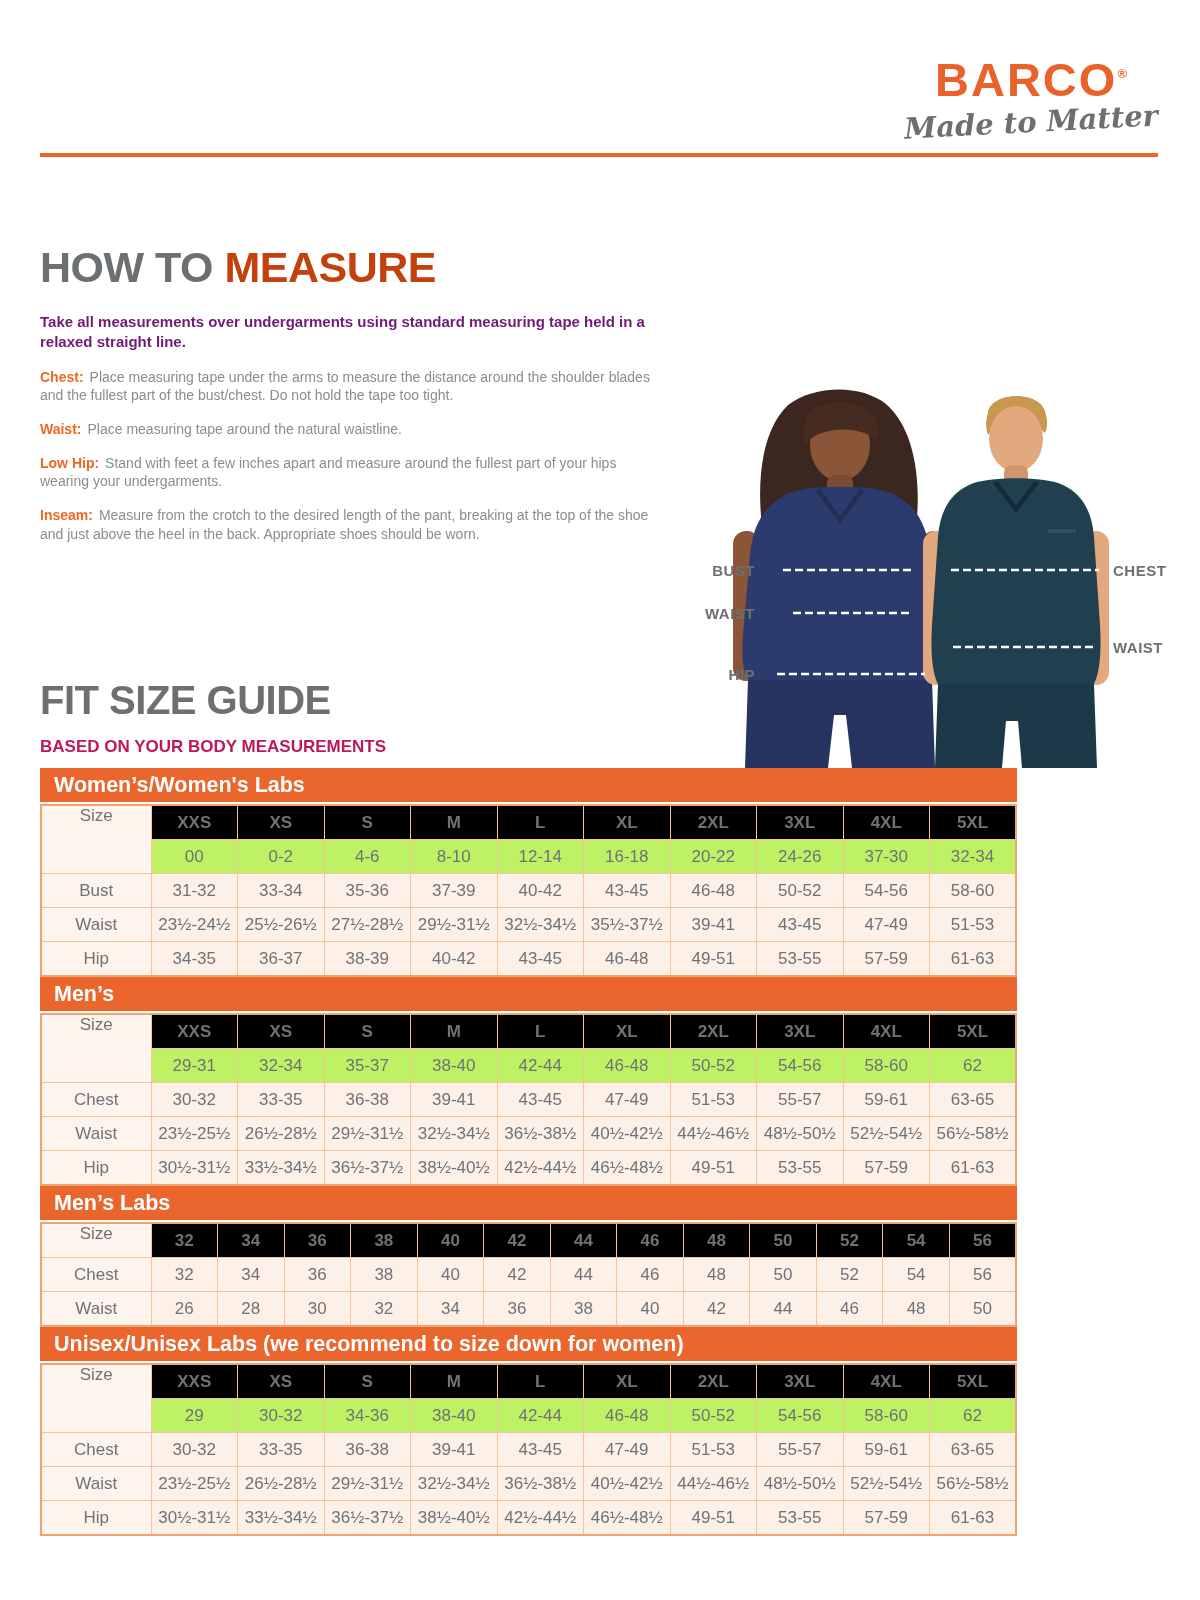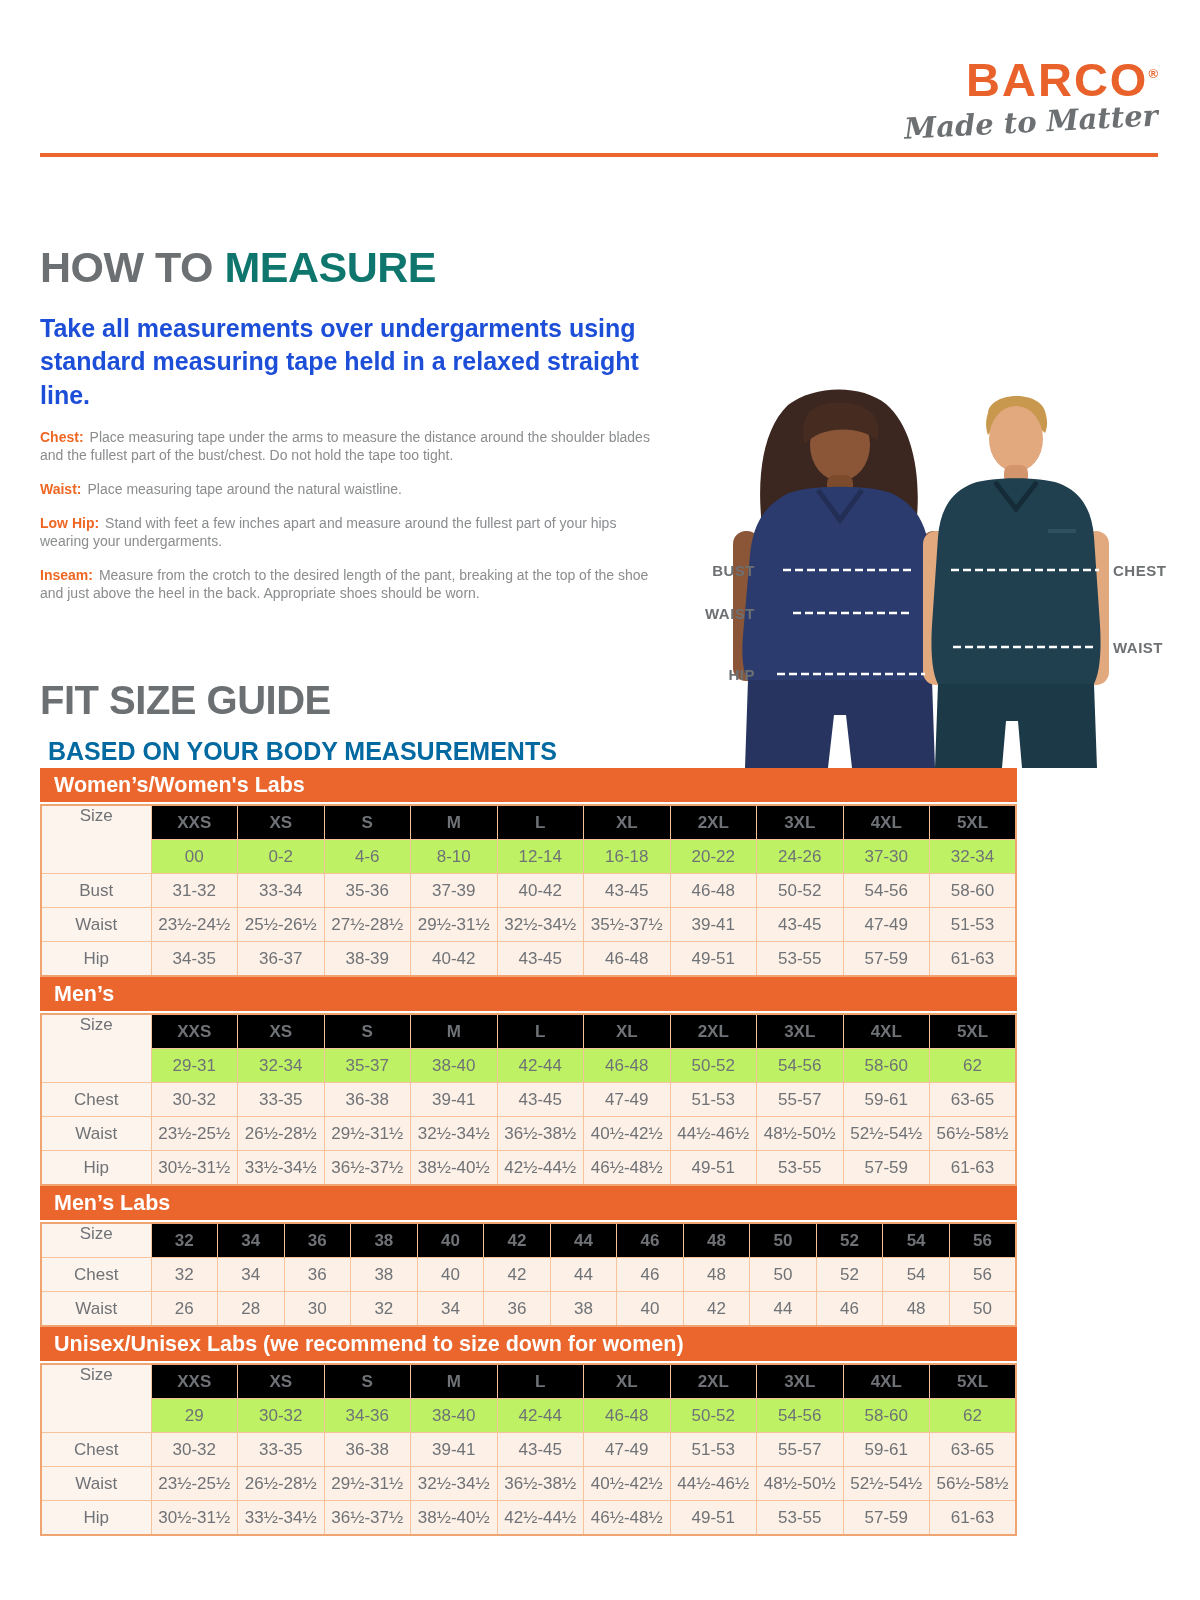--- a/index.html
+++ b/index.html
@@ -4,39 +4,39 @@
 <style>
   html,body{margin:0;padding:0;background:#ffffff;}
   #page{
     position:relative;width:1200px;height:1600px;overflow:hidden;background:#fff;
     font-family:"Liberation Sans", sans-serif;
   }
   
   .main-title{position:absolute;left:40px;top:52px;font-size:75px;color:#6c6f71;letter-spacing:-1px;white-space:nowrap;}
   .main-title .light{font-weight:400;}
   .main-title .heavy{font-weight:700;margin-left:16px;letter-spacing:0;}
-  .logo{position:absolute;right:42px;top:56px;text-align:right;}
+  .logo{position:absolute;right:42px;top:56px;text-align:center;}
   .logo .logo-text{font-size:47px;font-weight:700;color:#e9622b;letter-spacing:2px;line-height:1;}
   .logo .reg{font-size:13px;vertical-align:18px;letter-spacing:0;}
   .logo .tagline{font-family:"DejaVu Serif", serif;font-style:italic;font-weight:700;font-size:29px;color:#6d7072;transform:rotate(-3deg);margin-top:2px;}
   .header-rule{position:absolute;left:40px;top:153px;width:1118px;height:4px;background:#ea662d;}
   
   .measure-section{position:absolute;left:40px;top:243px;width:628px;}
   .measure-section h2{margin:0 0 20px 0;font-size:43px;font-weight:700;color:#6d7072;letter-spacing:-0.5px;}
-  .measure-section h2 .orange{color:#0f766e;}
-  .measure-intro{font-size:25px;font-weight:700;color:#1d4ed8;line-height:1.33;margin:0 0 16px 0;}
+  .measure-section h2 .orange{color:#c2410c;}
+  .measure-intro{font-size:15px;font-weight:700;color:#701a75;line-height:1.33;margin:0 0 16px 0;}
   .measure-step{font-size:14px;color:#8a8c8e;line-height:1.33;margin:0 0 15px 0;}
   .step-label{color:#ee6723;font-weight:700;margin-right:6px;}
   
   .models{position:absolute;left:655px;top:383px;width:520px;height:385px;}
   .fig-label{position:absolute;font-size:15px;font-weight:700;color:#6d7072;letter-spacing:0.5px;}
   .fig-label.left{width:72px;text-align:right;}
   
   .guide-heading{position:absolute;left:40px;top:678px;font-size:40px;font-weight:700;color:#6d7072;letter-spacing:-0.5px;}
-  .guide-subheading{position:absolute;left:48px;top:737px;font-size:25px;font-weight:700;color:#0369a1;}
+  .guide-subheading{position:absolute;left:40px;top:737px;font-size:17px;font-weight:700;color:#be185d;}
   #size-tables{position:absolute;left:40px;top:768px;width:977px;}
   .tbl-banner{background:#ea662d;color:#ffffff;font-weight:700;font-size:21.5px;line-height:24px;padding:5px 0 5px 14px;margin-bottom:2px;}
   table.size-table{width:100%;border-collapse:collapse;table-layout:fixed;border:2px solid #f0a472;}
   table.size-table td{border:1px solid #f5c29c;height:33px;font-size:17px;color:#6f7276;text-align:center;padding:0 2px;overflow:hidden;white-space:nowrap;}
   td.hdr{background:#000000;font-weight:700;color:#6d7072;height:35px;font-size:18px;}
   td.sec{background:#bef264;margin-top:16px;}
   td.val{background:#fcf0e7;}
   td.lbl{background:#fdf4ed;text-align:left;padding-left:12px;}
   td.size-lbl{background:#fdf4ed;text-align:left;padding-left:12px;vertical-align:top;padding-top:8px;font-weight:400;font-size:17px;}
 </style>

